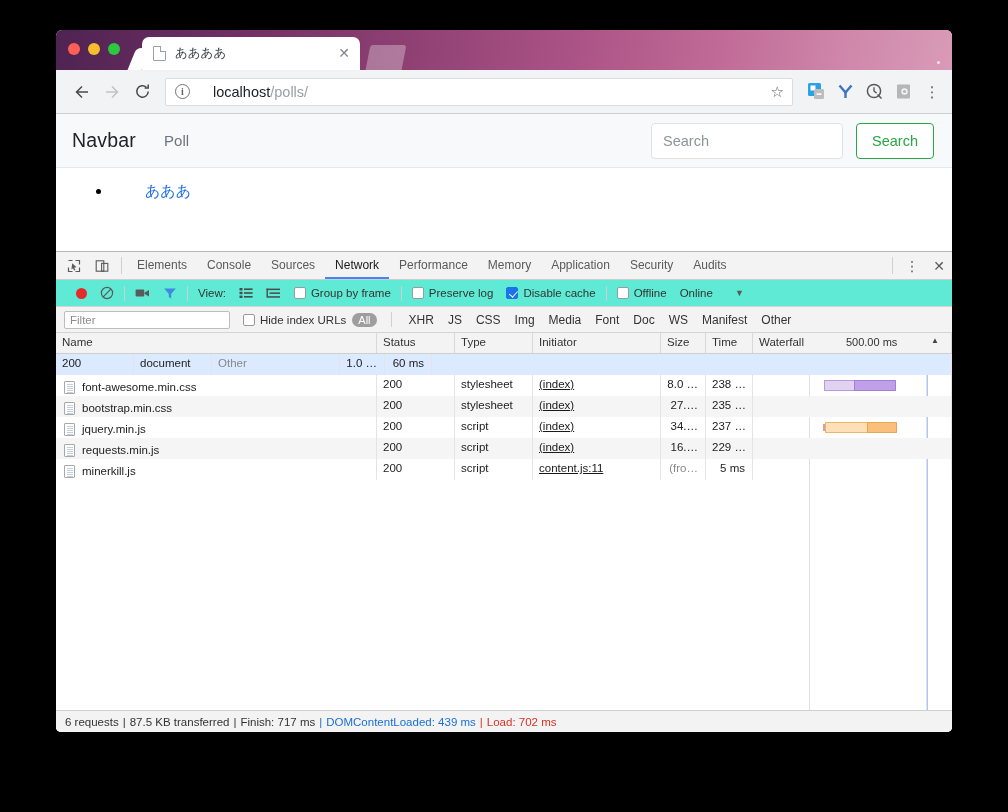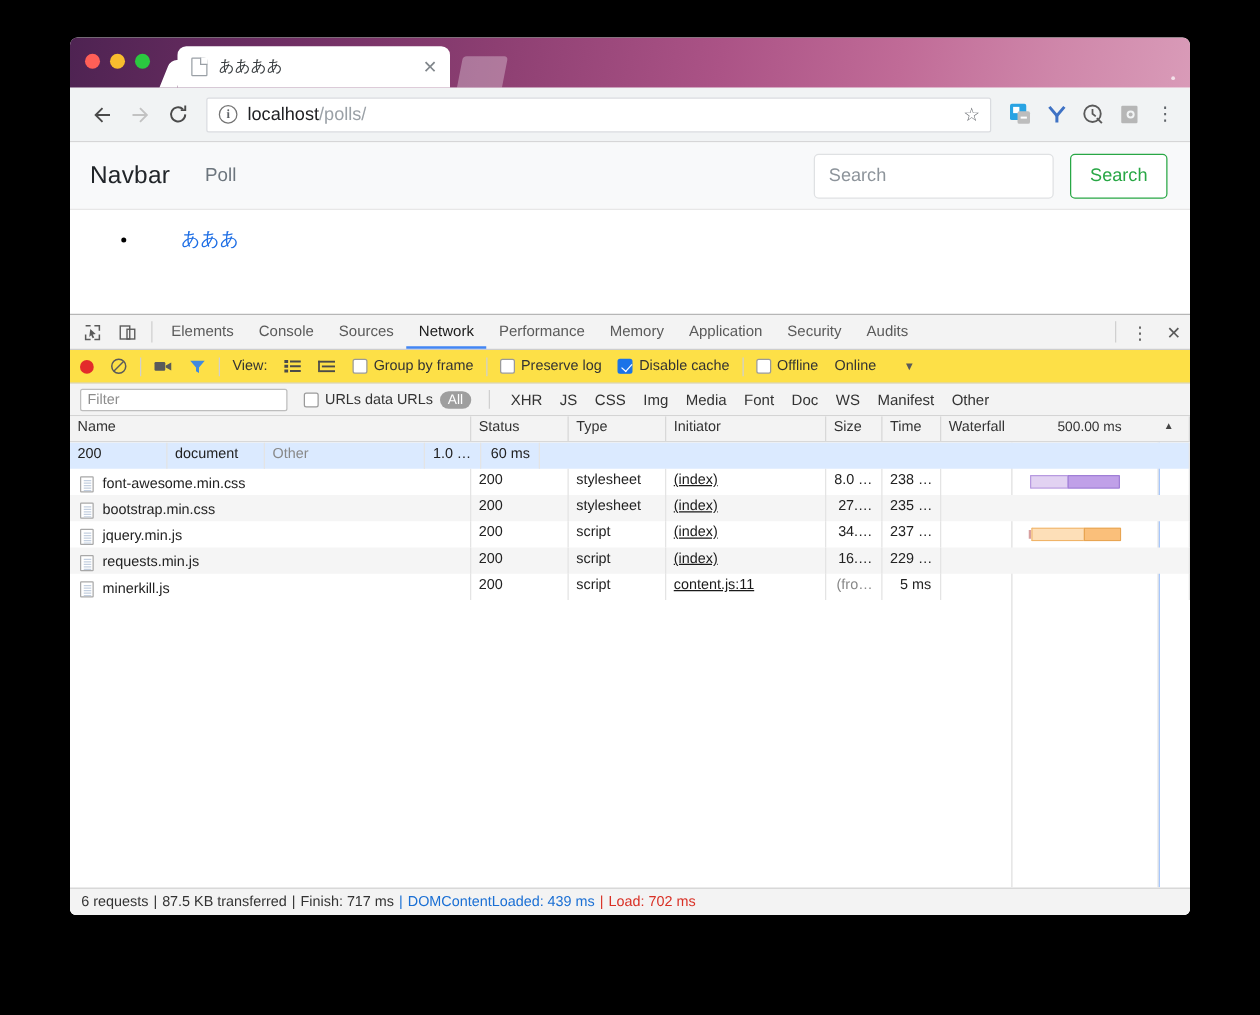--- a/index.html
+++ b/index.html
@@ -103,21 +103,21 @@
     background: #fff; border: 1px solid #dadce0; border-radius: 2px;
     display: flex; align-items: center; padding: 0 8px 0 9px;
   }
   .info-ic {
     width: 15px; height: 15px; flex: 0 0 auto; margin-right: 8px;
     border: 1.3px solid #747474; border-radius: 50%;
     font-size: 10px; line-height: 13px; text-align: center;
     color: #5f6368; font-family: "Liberation Serif", serif; font-weight: bold;
   }
   .url { flex: 1 1 auto; font-size: 14.5px; color: #9aa0a6; white-space: nowrap; }
-  .url b { color: #202124; font-weight: normal; }
+  .url b { color: #202124; font-weight: normal; margin-left: 15px; }
   .star { font-size: 15px; color: #5f6368; cursor: pointer; padding-left: 6px;}
 
   .ext { width: 24px; height: 24px; flex: 0 0 auto; margin-left: 3px;
          display:flex; align-items:center; justify-content:center; cursor: pointer; }
   .kebab { width: 22px; flex: 0 0 auto; margin-left: 4px; text-align: center;
            color: #5f6368; font-size: 15px; line-height: 9px; cursor: pointer; letter-spacing: 0;}
 
   
   .page { height: 153px; background: #fff; }
   .navbar {
@@ -169,22 +169,22 @@
     font-size: 12px; color: #5a5a5a; cursor: pointer;
     border-bottom: 2px solid transparent;
   }
   .dt-tab.active { color: #1a1a1a; border-bottom-color: #4285f4; }
   .dt-tabs-spacer { flex: 1 1 auto; }
   .dt-close { width: 26px; display:flex; align-items:center; justify-content:center;
               color: #5a5a5a; font-size: 14px; cursor: pointer; }
 
   
   .nt-bar {
-    height: 27px; background: #fde047; border-bottom: 1px solid #d4d4d4;
-    display: flex; align-items: center; padding-left: 8px; gap: 0;
+    height: 27px; background: #5eead4; border-bottom: 1px solid #d4d4d4;
+    display: flex; align-items: center; padding-left: 20px; gap: 0;
     font-size: 11.5px; color: #333;
   }
   .rec-dot { width: 11px; height: 11px; border-radius: 50%; background: #e32b2b; cursor: pointer; }
   .nt-item { display: flex; align-items: center; cursor: pointer; }
   .nt-gap { width: 13px; }
   .nt-vsep { width: 1px; height: 15px; background: #d0d0d0; margin: 0 10px; }
   .label { color: #333; font-size: 11.5px; }
   .cbox {
     width: 12px; height: 12px; border: 1px solid #9a9a9a; border-radius: 2px;
     background: #fff; margin-right: 5px; flex: 0 0 auto; position: relative; cursor: pointer;
@@ -465,21 +465,21 @@
         <div class="nt-gap"></div>
         <span class="label">Online</span>
         <span class="caret-dn">▼</span>
       </div>
 
       <div class="f-bar">
         <input class="f-input" type="text" placeholder="Filter" style="">
         <div class="nt-gap"></div>
         <div class="nt-item">
           <span class="cbox"></span>
-          <span class="label">URLs data URLs</span>
+          <span class="label">Hide index URLs</span>
         </div>
         <span class="pill">All</span>
         <span class="nt-vsep"></span>
         <span class="ftype">XHR</span>
         <span class="ftype">JS</span>
         <span class="ftype">CSS</span>
         <span class="ftype">Img</span>
         <span class="ftype">Media</span>
         <span class="ftype">Font</span>
         <span class="ftype">Doc</span>

